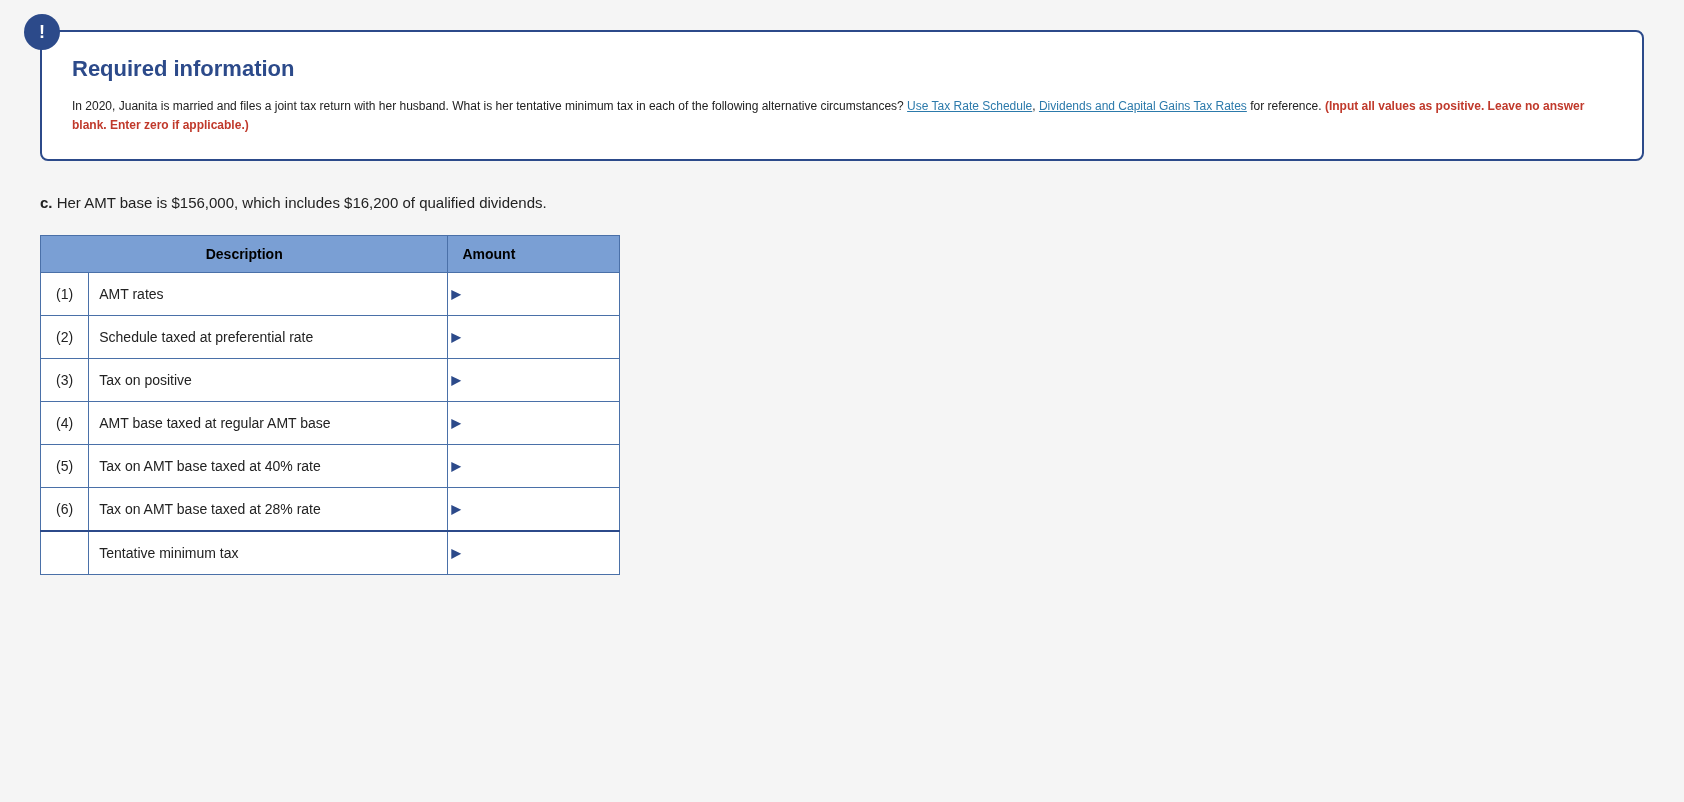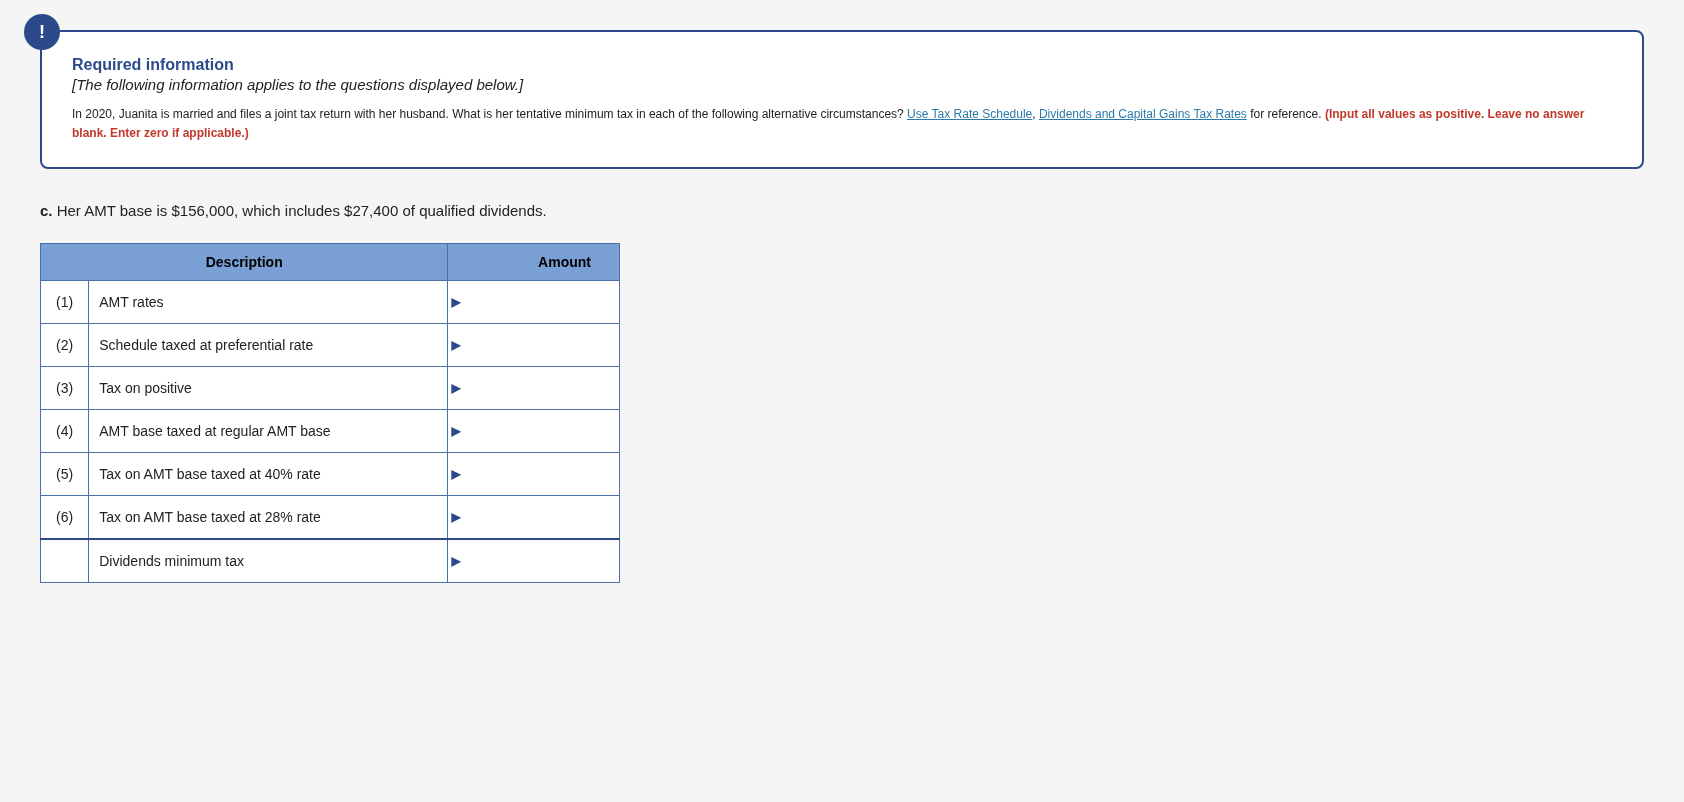--- a/index.html
+++ b/index.html
@@ -39,22 +39,22 @@
       display: flex;
       align-items: center;
       justify-content: center;
       font-weight: bold;
       font-size: 18px;
     }
 
     .info-title {
       color: #2c4a8a;
       font-weight: bold;
-      font-size: 16px;
-      margin-bottom: 2px;
+      font-size: 22px;
+      margin-bottom: 15px;
     }
 
     .info-italic {
       font-style: italic;
       color: #222;
       margin-bottom: 12px;
       font-size: 15px;
     }
 
     .info-body {
@@ -92,35 +92,35 @@
       border-collapse: collapse;
       width: 580px;
       font-size: 14px;
     }
 
     table thead tr {
       background: #7a9fd4;
     }
 
     table thead th {
-      padding: 10px 28px;
+      padding: 10px 14px;
       text-align: center;
       font-weight: bold;
       color: #000;
       border: 1px solid #4a70a8;
     }
 
     table thead th.desc-col {
       width: 380px;
       text-align: center;
     }
 
     table thead th.amt-col {
       width: 160px;
-      text-align: right;
+      text-align: left;
     }
 
     table tbody tr {
       background: #fff;
     }
 
     table tbody tr:last-child {
       border-top: 2px solid #2c4a8a;
     }
 
@@ -166,33 +166,32 @@
       font-size: 12px;
       font-weight: bold;
     }
   </style>
 </head>
 <body>
 
 <div class="info-box">
   <div class="info-icon">!</div>
   <div class="info-title">Required information</div>
-  <div class="info-italic">[The following information applies to the questions displayed below.]</div>
   <div class="info-body">
     <span>In 2020, Juanita is married and files a joint tax return with her husband. What is her tentative minimum tax in each of the following alternative circumstances?</span>
     <a href="#">Use Tax Rate Schedule</a>,
     <a href="#">Dividends and Capital Gains Tax Rates</a>
     <span>for reference.</span>
     <span class="red-bold">(Input all values as positive. Leave no answer blank. Enter zero if applicable.)</span>
   </div>
 </div>
 
 <div class="question-label">
   <strong>c.</strong>
-  <span>Her AMT base is $156,000, which includes $27,400 of qualified dividends.</span>
+  <span>Her AMT base is $156,000, which includes $16,200 of qualified dividends.</span>
 </div>
 
 <div class="table-container">
   <table>
     <thead>
       <tr>
         <th class="desc-col" colspan="2">Description</th>
         <th class="amt-col">Amount</th>
       </tr>
     </thead>
@@ -222,18 +221,18 @@
           <td class="row-desc">Tax on AMT base taxed at 40% rate</td>
           <td class="row-amt"><span class="arrow-indicator">▶</span><input type="text" class="input-field" style="padding-left: 18px;"></td>
         </tr>
         <tr>
           <td class="row-num">(6)</td>
           <td class="row-desc">Tax on AMT base taxed at 28% rate</td>
           <td class="row-amt"><span class="arrow-indicator">▶</span><input type="text" class="input-field" style="padding-left: 18px;"></td>
         </tr>
         <tr>
           <td class="row-num"></td>
-          <td class="row-desc">Dividends minimum tax</td>
+          <td class="row-desc">Tentative minimum tax</td>
           <td class="row-amt"><span class="arrow-indicator">▶</span><input type="text" class="input-field" style="padding-left: 18px;"></td>
         </tr>
       </tbody>
   </table>
 </div>
 
 </body></html>

